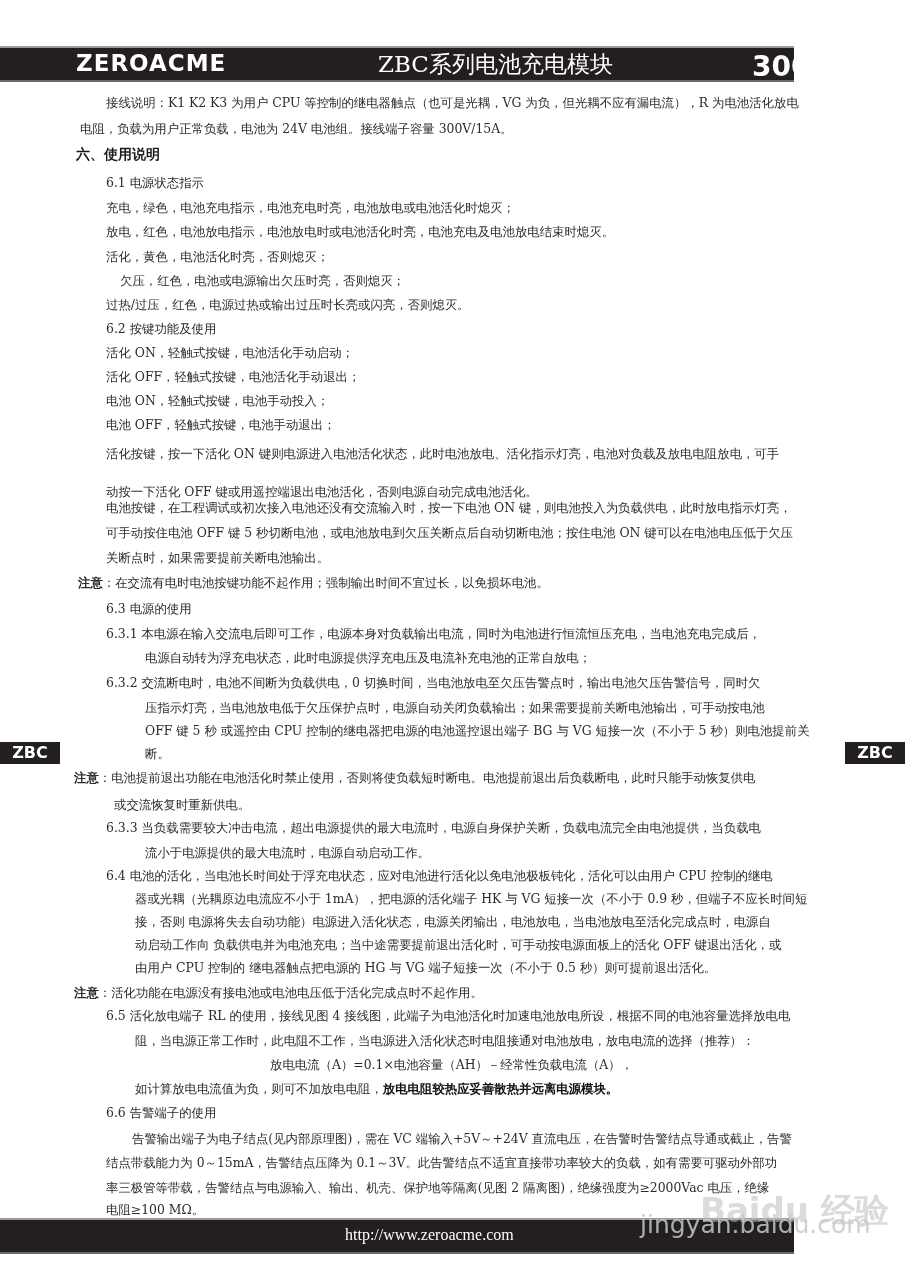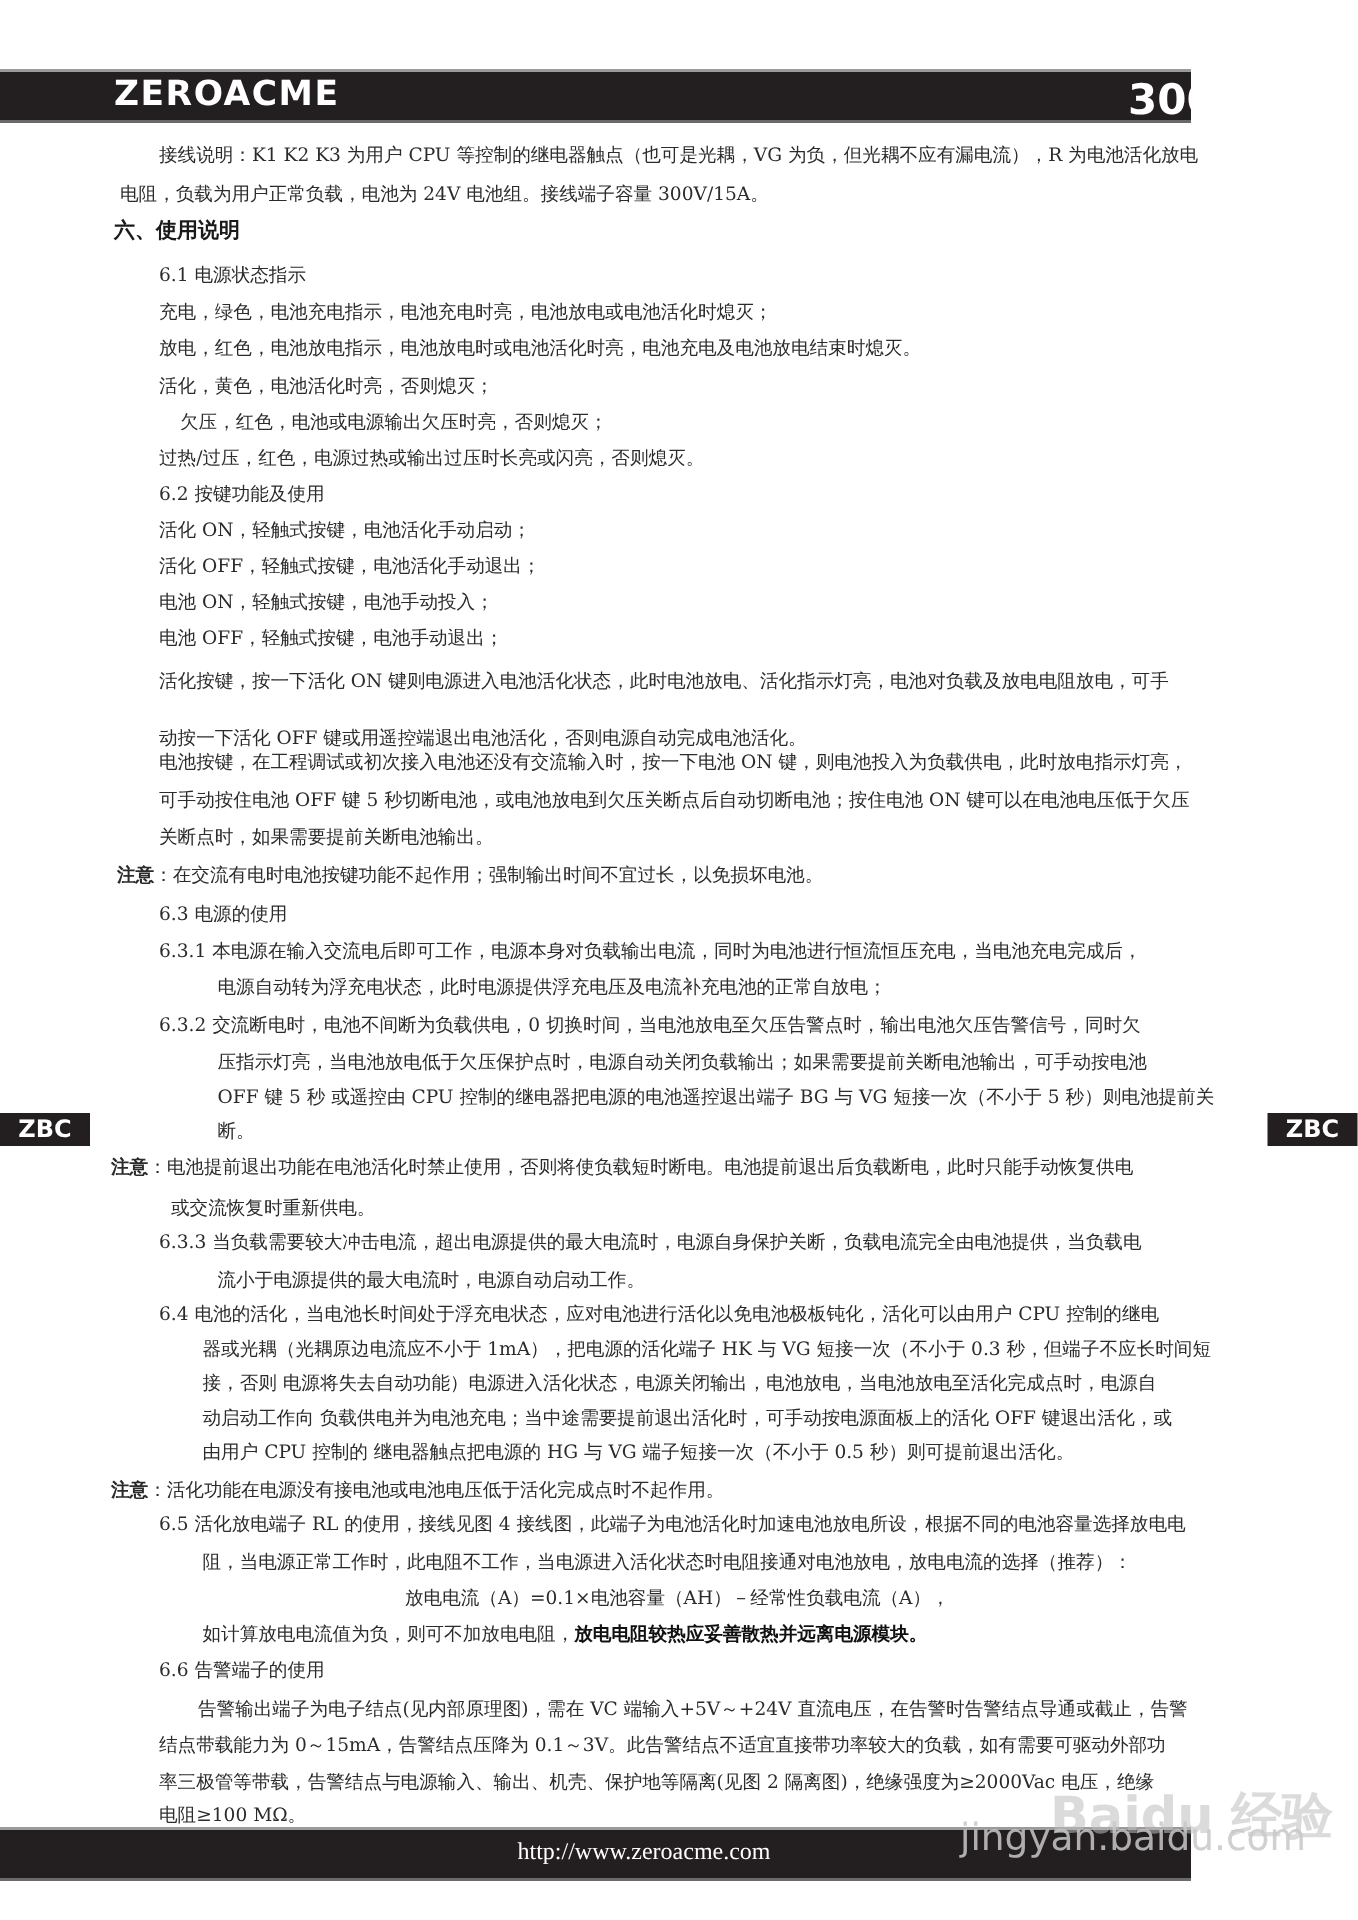--- a/index.html
+++ b/index.html
@@ -57,20 +57,21 @@
   }
   .h2 { font-family: "DejaVu Sans", sans-serif; font-weight: bold; font-size: 14px; color: #1a1a1a; }
   .note-label { font-family: Liberation Sans, sans-serif; font-weight: bold; }
   .bold { font-weight: bold; font-family: "DejaVu Sans", sans-serif; color: #111; }
 </style>
 </head>
 <body>
 
 <div class="band header">
   <span class="brand">ZEROACME</span>
+  <span class="doc-title">ZBC系列电池充电模块</span>
   <span class="power">300W</span>
 </div>
 
 <div class="line" style="left:106px; top:95px;">接线说明：K1 K2 K3 为用户 CPU 等控制的继电器触点（也可是光耦，VG 为负，但光耦不应有漏电流），R 为电池活化放电</div>
 <div class="line" style="left:80px; top:121px;">电阻，负载为用户正常负载，电池为 24V 电池组。接线端子容量 300V/15A。</div>
 
 <div class="line h2" style="left:76px; top:146px;">六、使用说明</div>
 
 <div class="line" style="left:106px; top:175px;">6.1 电源状态指示</div>
 <div class="line" style="left:106px; top:200px;">充电，绿色，电池充电指示，电池充电时亮，电池放电或电池活化时熄灭；</div>
@@ -105,21 +106,21 @@
 <div class="side-tab side-right">ZBC</div>
 
 <div class="line" style="left:74px; top:770px;">
   <span class="note-label">注意</span><span>：电池提前退出功能在电池活化时禁止使用，否则将使负载短时断电。电池提前退出后负载断电，此时只能手动恢复供电</span>
 </div>
 <div class="line" style="left:114px; top:797px;">或交流恢复时重新供电。</div>
 <div class="line" style="left:106px; top:820px;">6.3.3 当负载需要较大冲击电流，超出电源提供的最大电流时，电源自身保护关断，负载电流完全由电池提供，当负载电</div>
 <div class="line" style="left:145px; top:845px;">流小于电源提供的最大电流时，电源自动启动工作。</div>
 
 <div class="line" style="left:106px; top:868px;">6.4 电池的活化，当电池长时间处于浮充电状态，应对电池进行活化以免电池极板钝化，活化可以由用户 CPU 控制的继电</div>
-<div class="line" style="left:135px; top:891px;">器或光耦（光耦原边电流应不小于 1mA），把电源的活化端子 HK 与 VG 短接一次（不小于 0.3 秒，但端子不应长时间短</div>
+<div class="line" style="left:135px; top:891px;">器或光耦（光耦原边电流应不小于 1mA），把电源的活化端子 HK 与 VG 短接一次（不小于 0.9 秒，但端子不应长时间短</div>
 <div class="line" style="left:135px; top:914px;">接，否则 电源将失去自动功能）电源进入活化状态，电源关闭输出，电池放电，当电池放电至活化完成点时，电源自</div>
 <div class="line" style="left:135px; top:937px;">动启动工作向 负载供电并为电池充电；当中途需要提前退出活化时，可手动按电源面板上的活化 OFF 键退出活化，或</div>
 <div class="line" style="left:135px; top:960px;">由用户 CPU 控制的 继电器触点把电源的 HG 与 VG 端子短接一次（不小于 0.5 秒）则可提前退出活化。</div>
 <div class="line" style="left:74px; top:985px;">
   <span class="note-label">注意</span><span>：活化功能在电源没有接电池或电池电压低于活化完成点时不起作用。</span>
 </div>
 
 <div class="line" style="left:106px; top:1008px;">6.5 活化放电端子 RL 的使用，接线见图 4 接线图，此端子为电池活化时加速电池放电所设，根据不同的电池容量选择放电电</div>
 <div class="line" style="left:135px; top:1033px;">阻，当电源正常工作时，此电阻不工作，当电源进入活化状态时电阻接通对电池放电，放电电流的选择（推荐）：</div>
 <div class="line" style="left:270px; top:1057px;">放电电流（A）=0.1×电池容量（AH）－经常性负载电流（A），</div>

